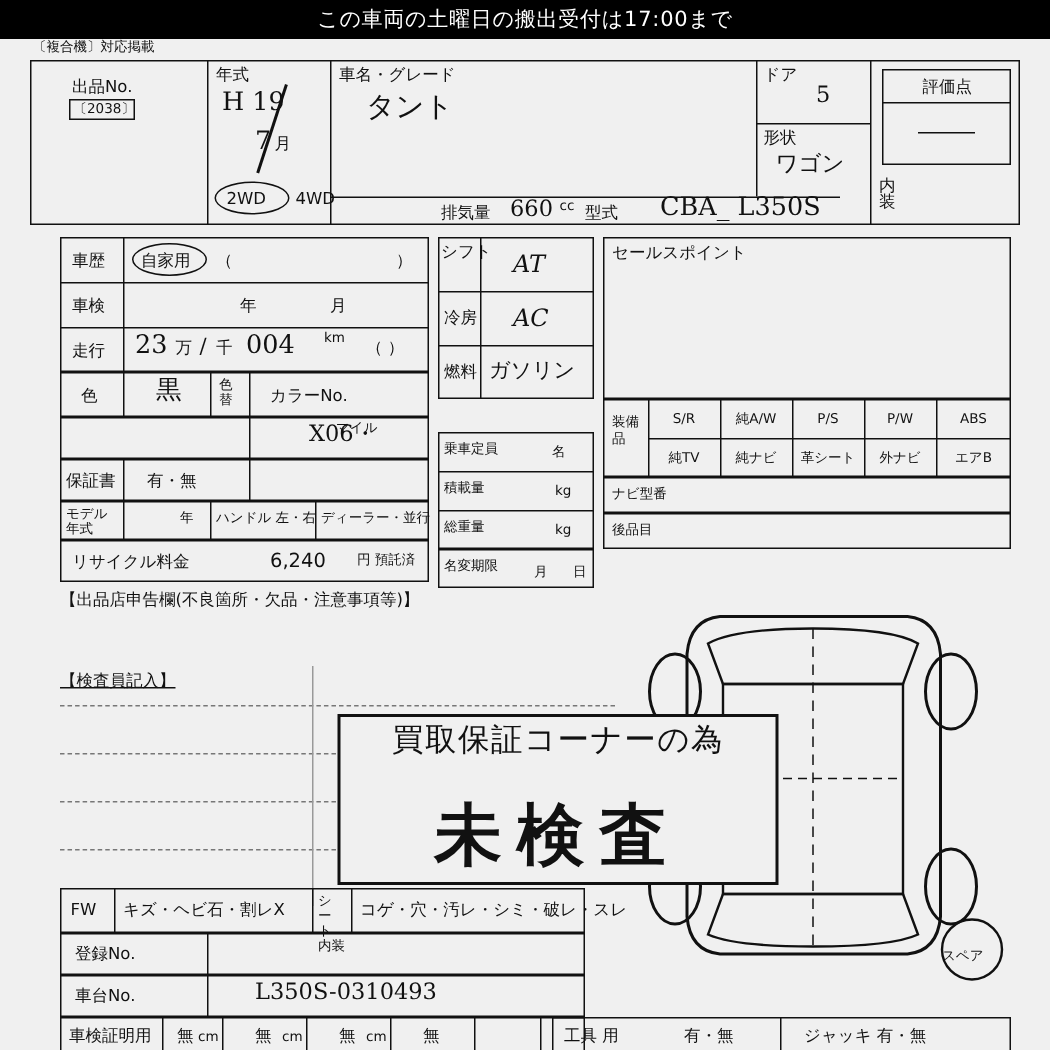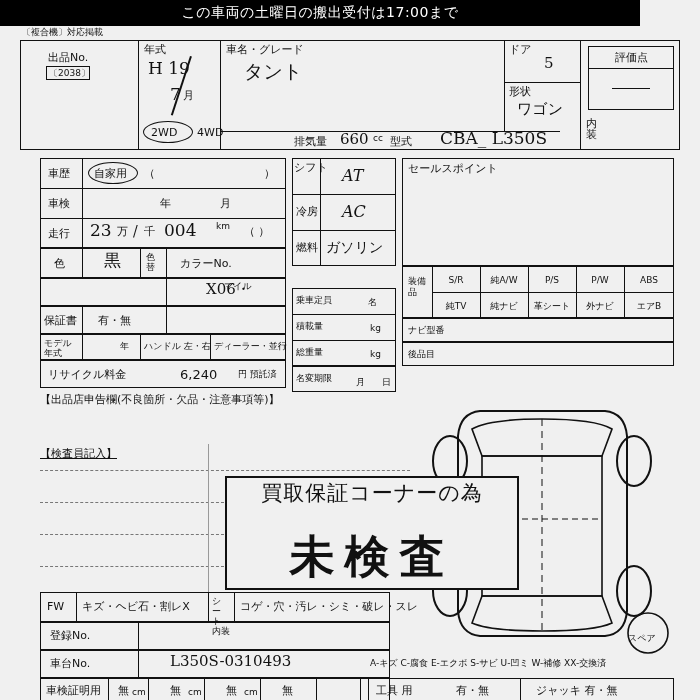--- a/index.html
+++ b/index.html
@@ -8,21 +8,21 @@
     background:#f0f0f0;
     font-family:"DejaVu Sans","Liberation Sans",sans-serif;
     color:#111;
     position:relative;
     overflow:hidden;
   }
   .sheet{position:absolute;left:0;top:0;width:700px;height:700px;}
 
   
   .banner{
-    position:absolute;left:0;top:0;width:640px;height:26px;
+    position:absolute;left:0;top:0;width:700px;height:26px;
     background:#000;color:#fff;
     display:flex;align-items:center;justify-content:center;
     font-size:14px;letter-spacing:0.5px;
   }
 
   
   .paper{
     position:absolute;left:20px;top:26px;width:660px;height:674px;
     background:#f0f0f0;
   }
@@ -296,21 +296,20 @@
     <div class="ln vl" style="left:340px;top:652px;height:24px;"></div>
     <div class="tx md" style="left:26px;top:659px;">車検証明用</div>
     <div class="tx md" style="left:98px;top:659px;">無</div>
     <div class="tx sm" style="left:112px;top:662px;">cm</div>
     <div class="tx md" style="left:150px;top:659px;">無</div>
     <div class="tx sm" style="left:168px;top:662px;">cm</div>
     <div class="tx md" style="left:206px;top:659px;">無</div>
     <div class="tx sm" style="left:224px;top:662px;">cm</div>
     <div class="tx md" style="left:262px;top:659px;">無</div>
 
-    <div class="tx sm" style="left:350px;top:633px;">A-キズ  C-腐食  E-エクボ  S-サビ  U-凹ミ  W-補修  XX-交換済</div>
     <div class="bx" style="left:348px;top:652px;width:306px;height:24px;"></div>
     <div class="ln vl" style="left:500px;top:652px;height:24px;"></div>
     <div class="tx md" style="left:356px;top:659px;">工具 用</div>
     <div class="tx md" style="left:436px;top:659px;">有・無</div>
     <div class="tx md" style="left:516px;top:659px;">ジャッキ 有・無</div>
 
   </div>
 </div>
 
 </body></html>

